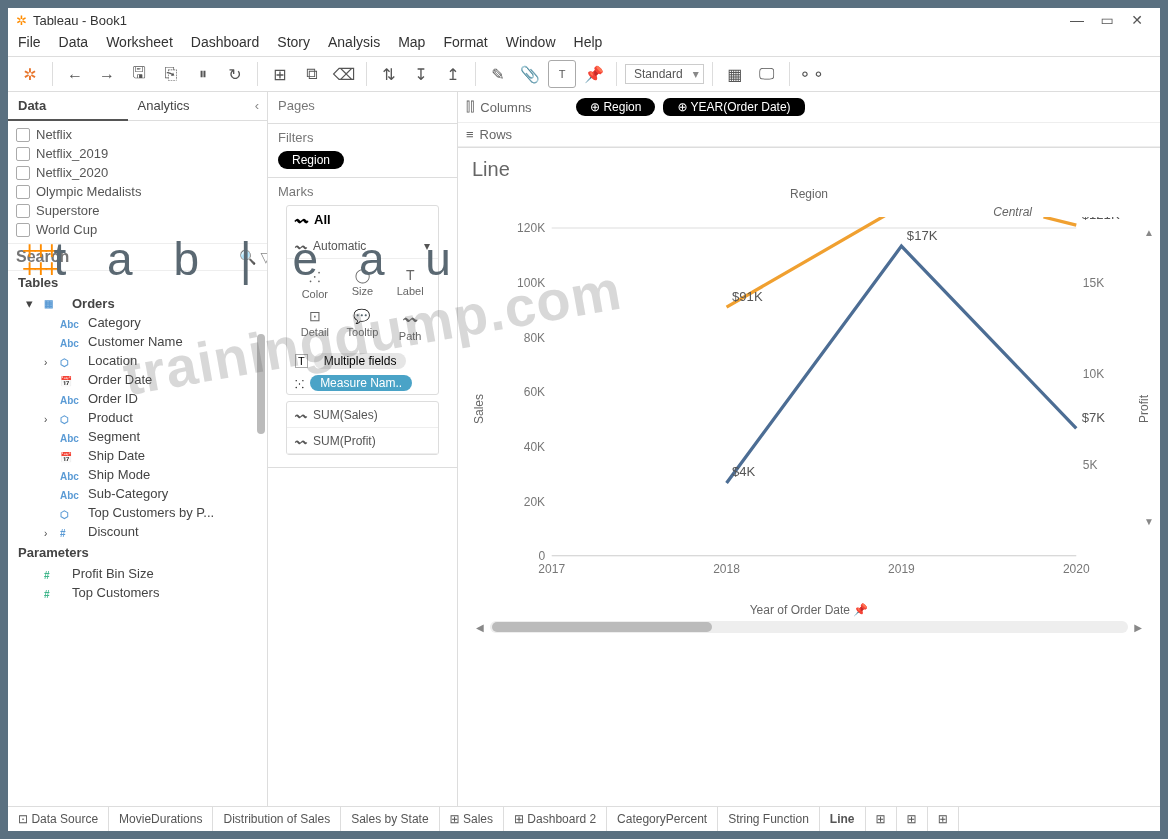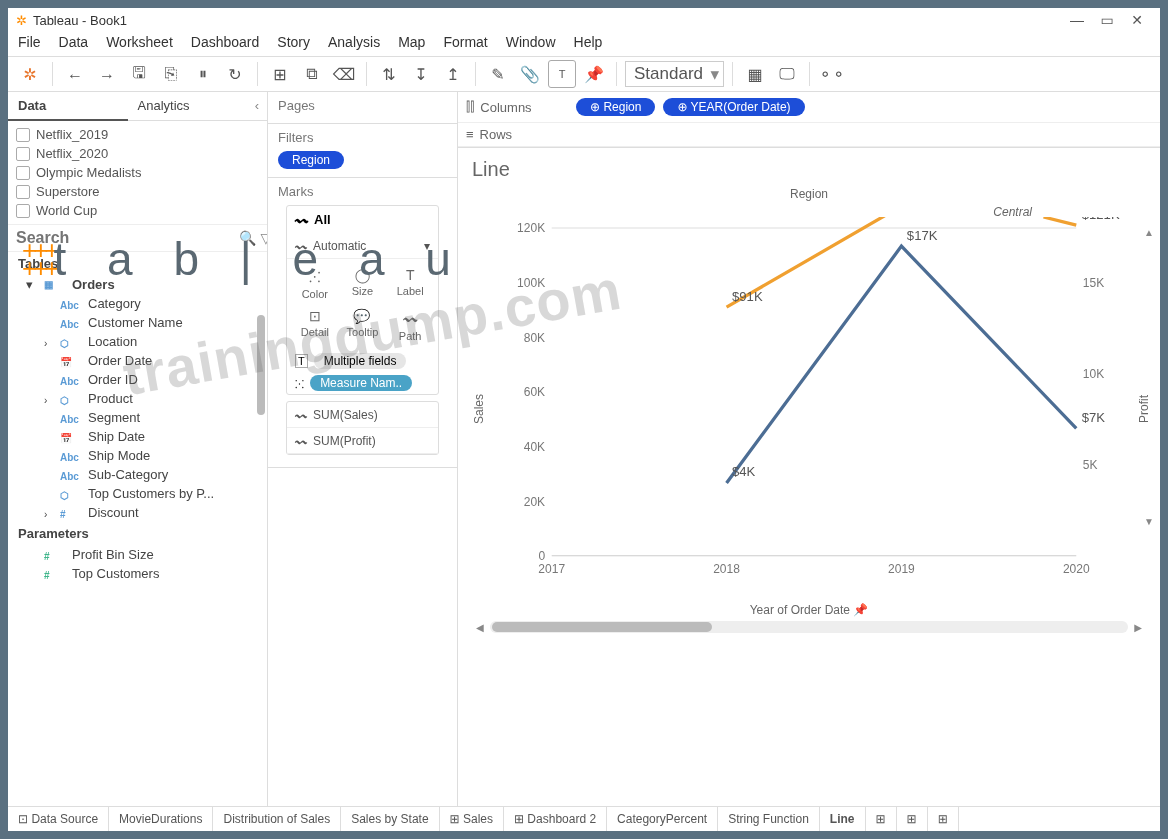--- a/index.html
+++ b/index.html
@@ -6,21 +6,21 @@
 body { background: #5a7080; padding: 8px; width: 1168px; height: 839px; overflow: hidden; }
 .window { background: #fff; width: 100%; height: 100%; display: flex; flex-direction: column; }
 .titlebar { display: flex; align-items: center; padding: 4px 8px; font-size: 13px; color: #333; }
 .titlebar .spacer { flex: 1; }
 .winbtn { width: 30px; text-align: center; font-size: 14px; color: #555; cursor: pointer; }
 .menubar { display: flex; gap: 18px; padding: 2px 10px 6px 10px; font-size: 14px; color: #333; }
 .menubar span { cursor: pointer; }
 .toolbar { display: flex; align-items: center; gap: 4px; padding: 3px 8px; border-top: 1px solid #ddd; border-bottom: 1px solid #ddd; }
 .tbtn { width: 28px; height: 28px; display: flex; align-items: center; justify-content: center; color: #555; font-size: 16px; cursor: pointer; border-radius: 3px; }
 .tsep { width: 1px; height: 24px; background: #ddd; margin: 0 4px; }
-.std-select { border: 1px solid #ccc; padding: 2px 20px 2px 8px; font-size: 17px; color: #555; position: relative; }
+.std-select { border: 1px solid #ccc; padding: 2px 20px 2px 8px; font-size: 12px; color: #555; position: relative; }
 .std-select::after { content: "▾"; position: absolute; right: 4px; color: #888; }
 .main { flex: 1; display: flex; min-height: 0; }
 .leftpane { width: 260px; border-right: 1px solid #ddd; display: flex; flex-direction: column; font-size: 13px; color: #444; overflow: hidden; }
 .tabs { display: flex; }
 .tabs .tab { flex: 1; padding: 6px 10px; border-bottom: 1px solid #ddd; cursor: pointer; }
 .tabs .tab.active { font-weight: 600; border-bottom: 2px solid #555; }
 .tabs .collapse { width: 20px; text-align: center; padding: 6px 0; border-bottom: 1px solid #ddd; color: #888; }
 .dslist { padding: 4px 8px; }
 .dsitem { display: flex; align-items: center; gap: 6px; padding: 2px 0; color: #555; font-size: 13px; cursor: pointer; }
 .dsicon { width: 14px; height: 14px; border: 1px solid #aaa; border-radius: 2px; display: inline-block; }
@@ -32,21 +32,21 @@
 .fielditem { display: flex; align-items: center; gap: 6px; padding: 2px 6px 2px 18px; font-size: 13px; cursor: pointer; }
 .fielditem.l2 { padding-left: 36px; align-items: flex-end; }
 .ftype { width: 22px; font-size: 10px; color: #5b9bd5; font-weight: 600; }
 .ftype.date { color: #5b9bd5; }
 .ftype.geo { color: #5b9bd5; }
 .ftype.num { color: #5b9bd5; }
 .scrollbar-v { position: absolute; right: 2px; top: 40px; width: 8px; height: 100px; background: #bbb; border-radius: 4px; }
 .midpane { width: 190px; border-right: 1px solid #ddd; display: flex; flex-direction: column; font-size: 13px; }
 .shelf { border-bottom: 1px solid #ddd; padding: 6px 10px; }
 .shelf-title { color: #777; margin-bottom: 4px; }
-.pill { display: inline-block; background: #1d4ed8; color: #fff; border-radius: 12px; padding: 2px 14px; font-size: 12px; margin: 2px 0; cursor: pointer; }
+.pill { display: inline-block; background: #000000; color: #fff; border-radius: 12px; padding: 2px 14px; font-size: 12px; margin: 2px 0; cursor: pointer; }
 .pill.green { background: #3fb68b; }
 .markscard { border: 1px solid #ddd; margin: 6px 8px; border-radius: 3px; }
 .markscard .mrow { display: flex; align-items: center; padding: 4px 8px; border-bottom: 1px solid #eee; gap: 6px; font-size: 12px; color: #555; }
 .markscard .mrowhdr { display: flex; align-items: center; padding: 4px 8px; gap: 6px; font-size: 13px; font-weight: 600; }
 .markgrid { display: grid; grid-template-columns: 1fr 1fr 1fr; padding: 4px; }
 .mcell { display: flex; flex-direction: column; align-items: center; padding: 4px; font-size: 11px; color: #666; gap: 2px; cursor: pointer; }
 .mcell .mi { font-size: 14px; }
 .mpills .p { display: flex; align-items: center; gap: 6px; padding: 3px 8px; }
 .plabel { display: inline-block; background: #e6e6e6; border-radius: 10px; padding: 1px 10px; font-size: 12px; }
 .plabel.blue { background: #4aa3c7; color: #fff; }
@@ -136,20 +136,24 @@
 
     <div class="leftpane">
       <div class="tabs">
         <div class="tab active">Data</div>
         <div class="tab">Analytics</div>
         <div class="collapse">‹</div>
       </div>
       <div class="dslist" id="dslist">
           <div class="dsitem">
             <span class="dsicon"></span>
+            <span>Netflix</span>
+          </div>
+          <div class="dsitem">
+            <span class="dsicon"></span>
             <span>Netflix_2019</span>
           </div>
           <div class="dsitem">
             <span class="dsicon"></span>
             <span>Netflix_2020</span>
           </div>
           <div class="dsitem">
             <span class="dsicon"></span>
             <span>Olympic Medalists</span>
           </div>
@@ -322,21 +326,21 @@
       </div>
     </div>
 
     <div class="rightpane">
       <div class="shelves-top">
         <div class="shelfrow">
           <div class="slabel">
               <span>⫿⫿</span>
               <span>Columns</span>
             </div>
-          <div id="colpills"><span class="pill" style="margin-right: 8px;">⊕ Region</span><span class="pill" style="margin-right: 8px;">⊕ YEAR(Order Date)</span></div>
+          <div id="colpills"><span class="pill" style="margin-right: 8px;">⊕ Region</span><span class="pill" style="margin-right: 8px; border-radius: 7px;">⊕ YEAR(Order Date)</span></div>
         </div>
         <div class="shelfrow">
           <div class="slabel">
               <span>≡</span>
               <span>Rows</span>
             </div>
         </div>
       </div>
       <div class="viz">
         <div class="viztitle">Line</div>

